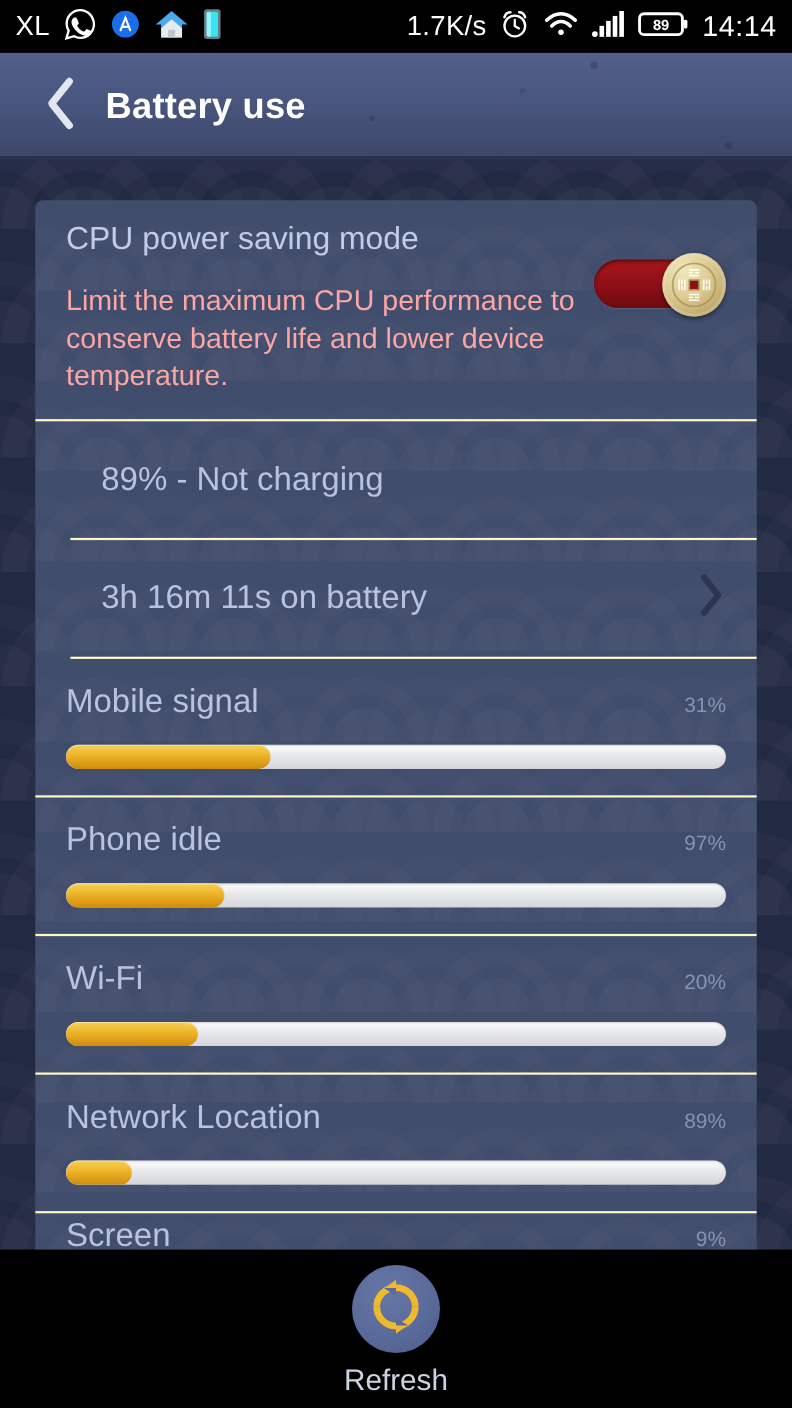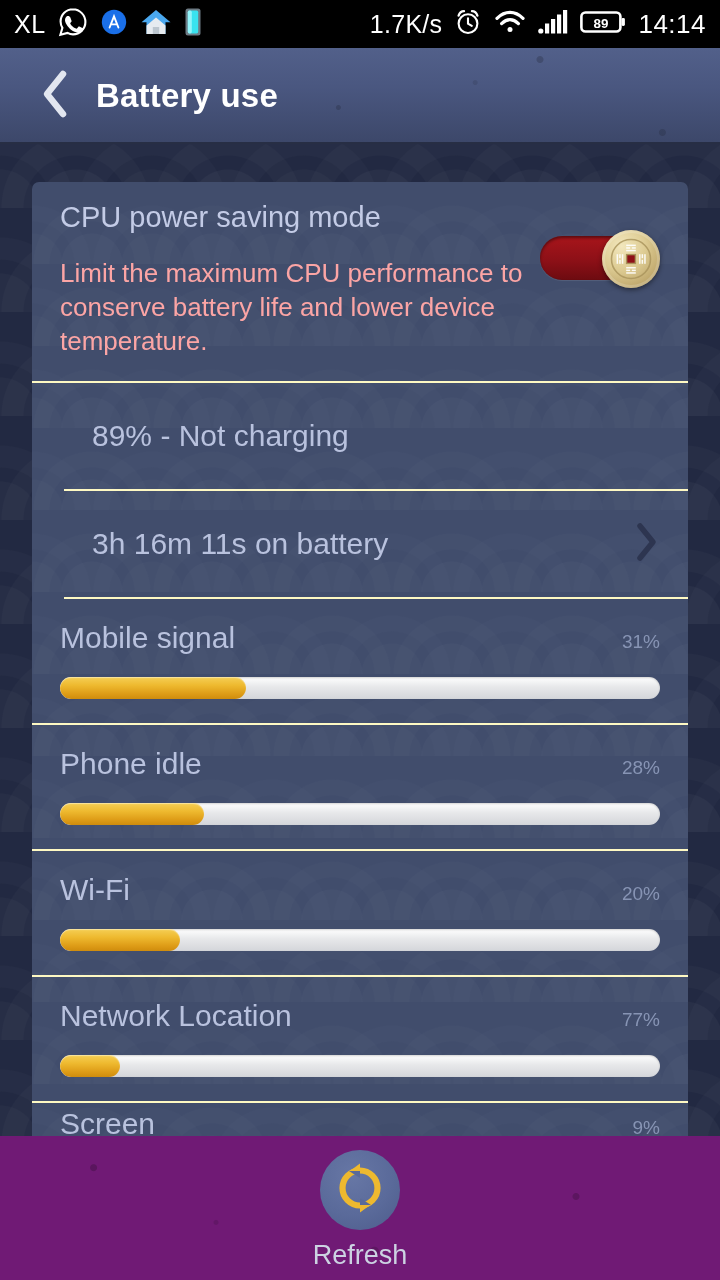--- a/index.html
+++ b/index.html
@@ -126,21 +126,21 @@
     background:linear-gradient(180deg,#f5cf55 0%, #eeb92f 38%, #dd9b16 78%, #cf8c0d 100%);
     box-shadow: inset 0 1px 1px rgba(255,255,255,.45);
   }
 
   
   .row-clip { height:44px; overflow:hidden; padding-top:4px; }
 
   
   .footer {
     position:absolute; left:0; bottom:0; width:720px; height:144px;
-    background:#701a75; z-index:60;
+    background:#000000; z-index:60;
     display:flex; flex-direction:column; align-items:center;
     padding-top:14px; overflow:hidden;
   }
   .footer::after{
     content:""; position:absolute; inset:0; pointer-events:none;
     background-image:
       radial-gradient(circle at 13% 22%, rgba(0,0,0,.20) 0 3px, transparent 4px),
       radial-gradient(circle at 80% 42%, rgba(0,0,0,.18) 0 3px, transparent 4px),
       radial-gradient(circle at 52% 80%, rgba(0,0,0,.16) 0 4px, transparent 5px),
       radial-gradient(circle at 30% 60%, rgba(0,0,0,.12) 0 2px, transparent 3px);
@@ -308,41 +308,41 @@
         <span class="stat-pct">31%</span>
       </div>
       <div class="bar">
         <div class="bar-fill" style="width: 31%;"></div>
       </div>
     </div>
 
     <div class="row row-stat">
       <div class="stat-head">
         <span class="stat-name">Phone idle</span>
-        <span class="stat-pct">28%</span>
+        <span class="stat-pct">97%</span>
       </div>
       <div class="bar">
         <div class="bar-fill" style="width: 24%;"></div>
       </div>
     </div>
 
     <div class="row row-stat">
       <div class="stat-head">
         <span class="stat-name">Wi-Fi</span>
         <span class="stat-pct">20%</span>
       </div>
       <div class="bar">
         <div class="bar-fill" style="width: 20%;"></div>
       </div>
     </div>
 
     <div class="row row-stat">
       <div class="stat-head">
         <span class="stat-name">Network Location</span>
-        <span class="stat-pct">77%</span>
+        <span class="stat-pct">89%</span>
       </div>
       <div class="bar">
         <div class="bar-fill" style="width: 10%;"></div>
       </div>
     </div>
 
     <div class="row row-clip">
       <div class="stat-head">
         <span class="stat-name">Screen</span>
         <span class="stat-pct">9%</span>

